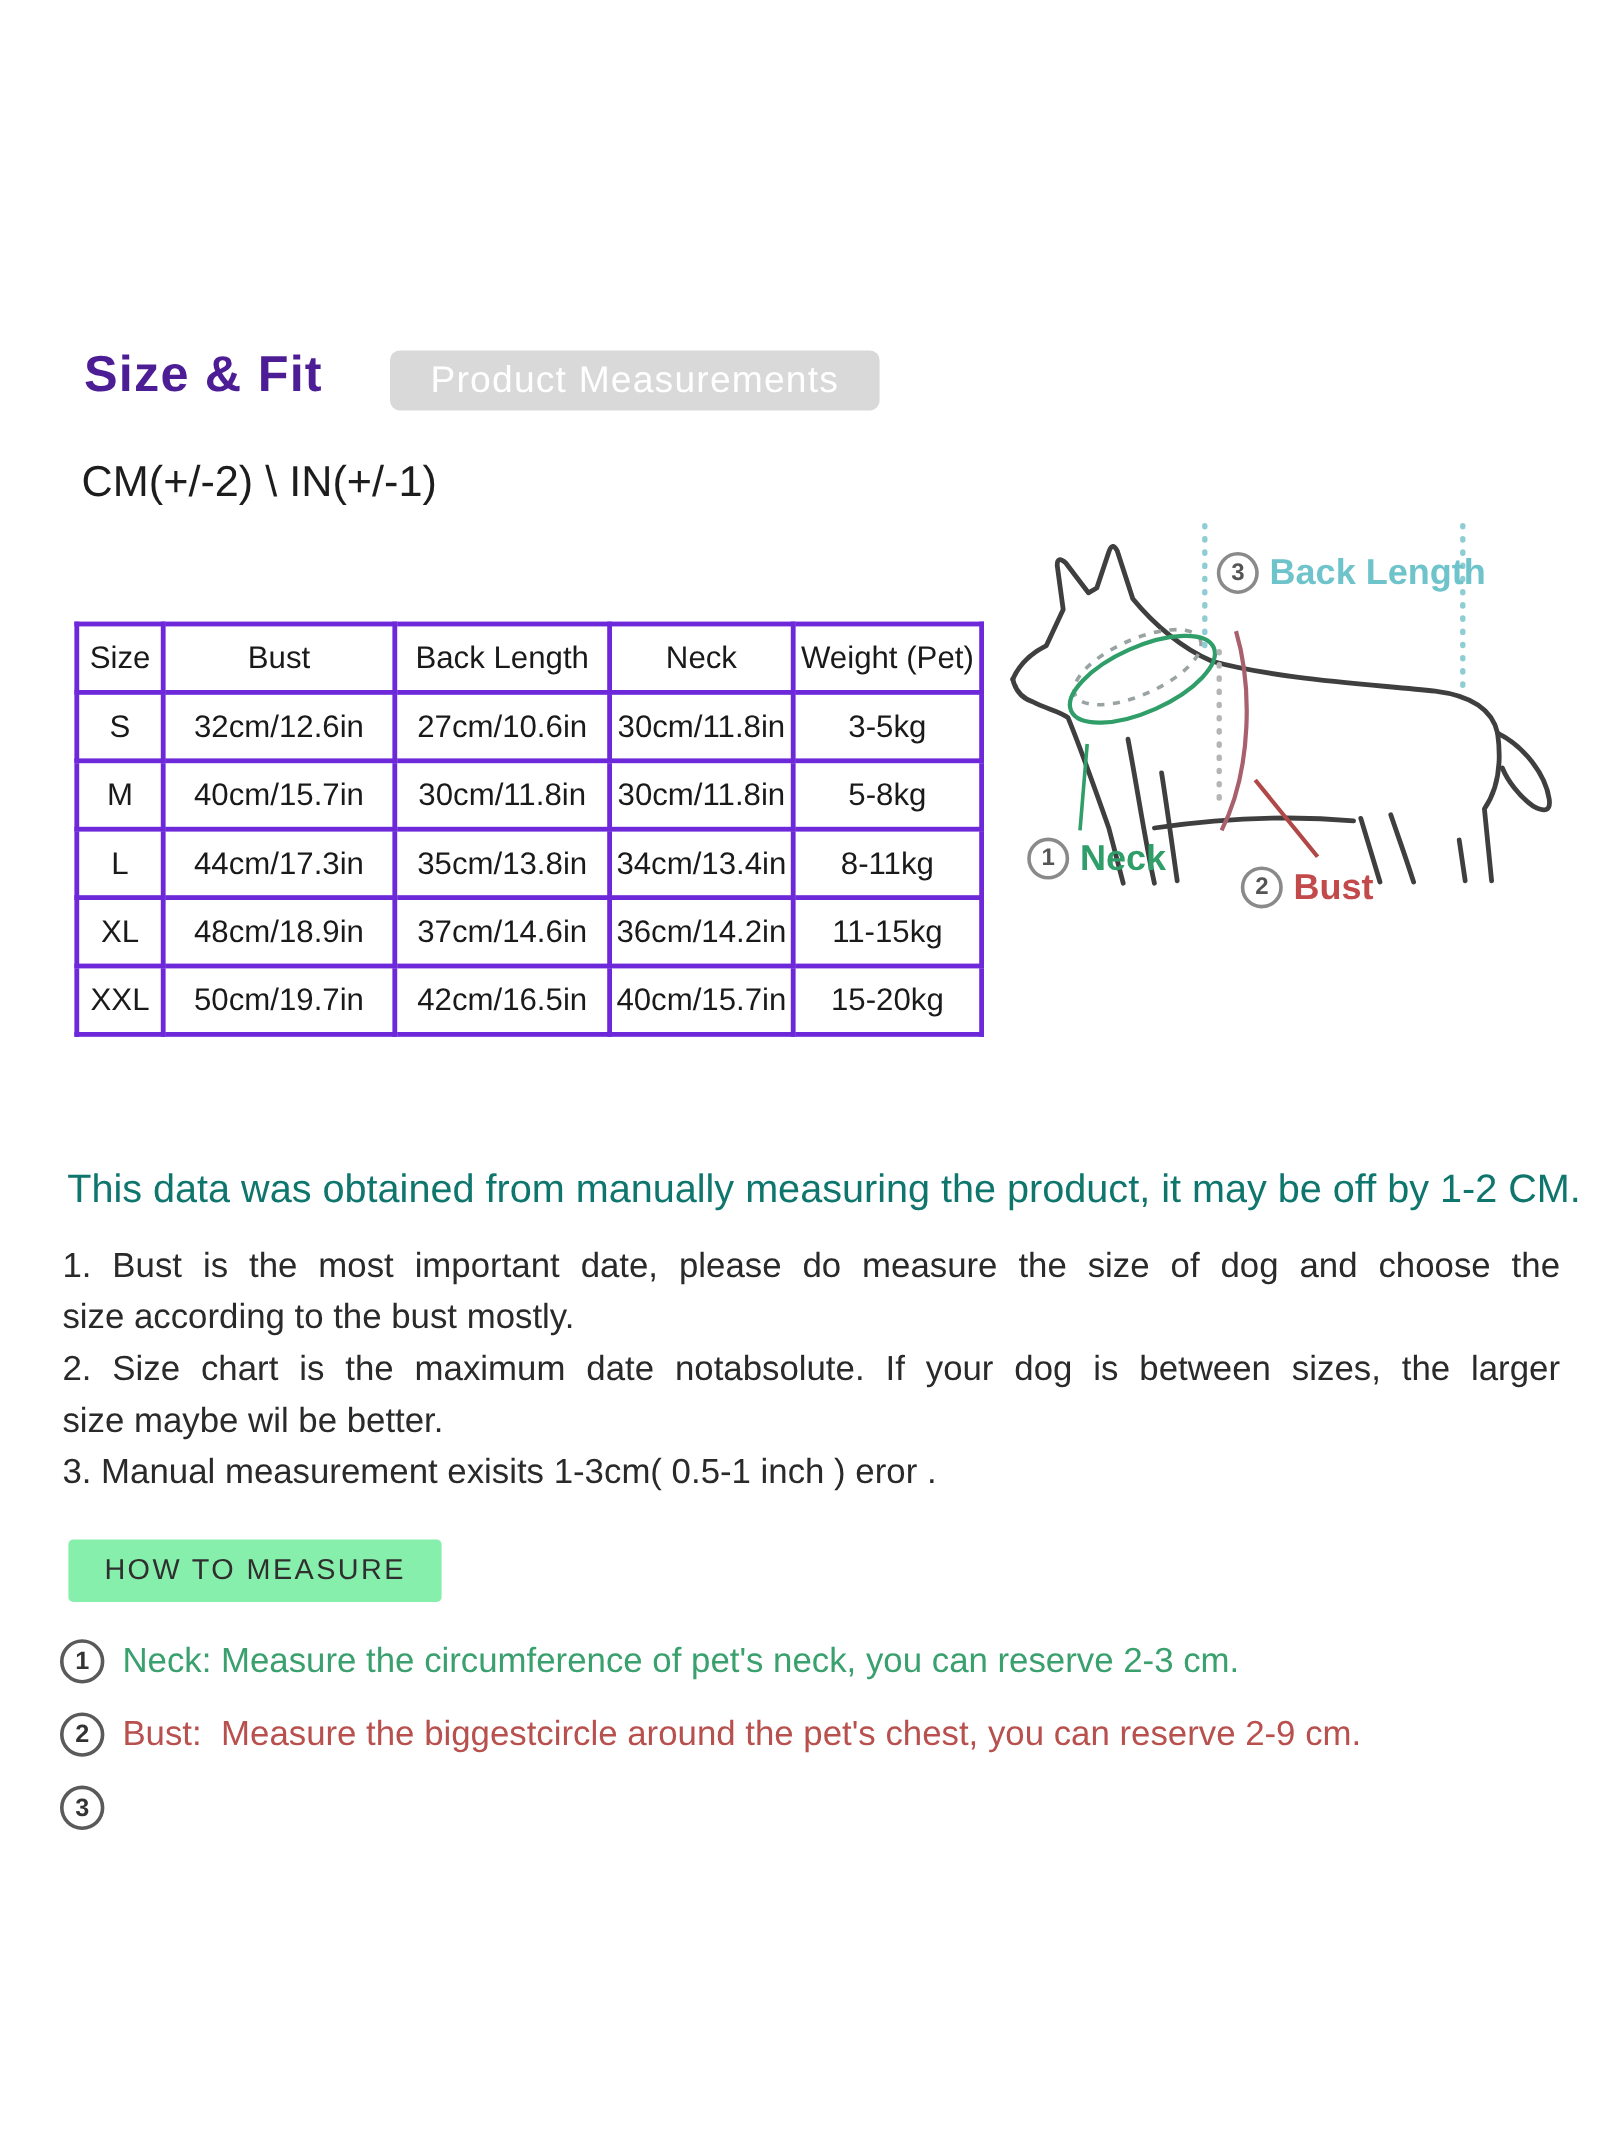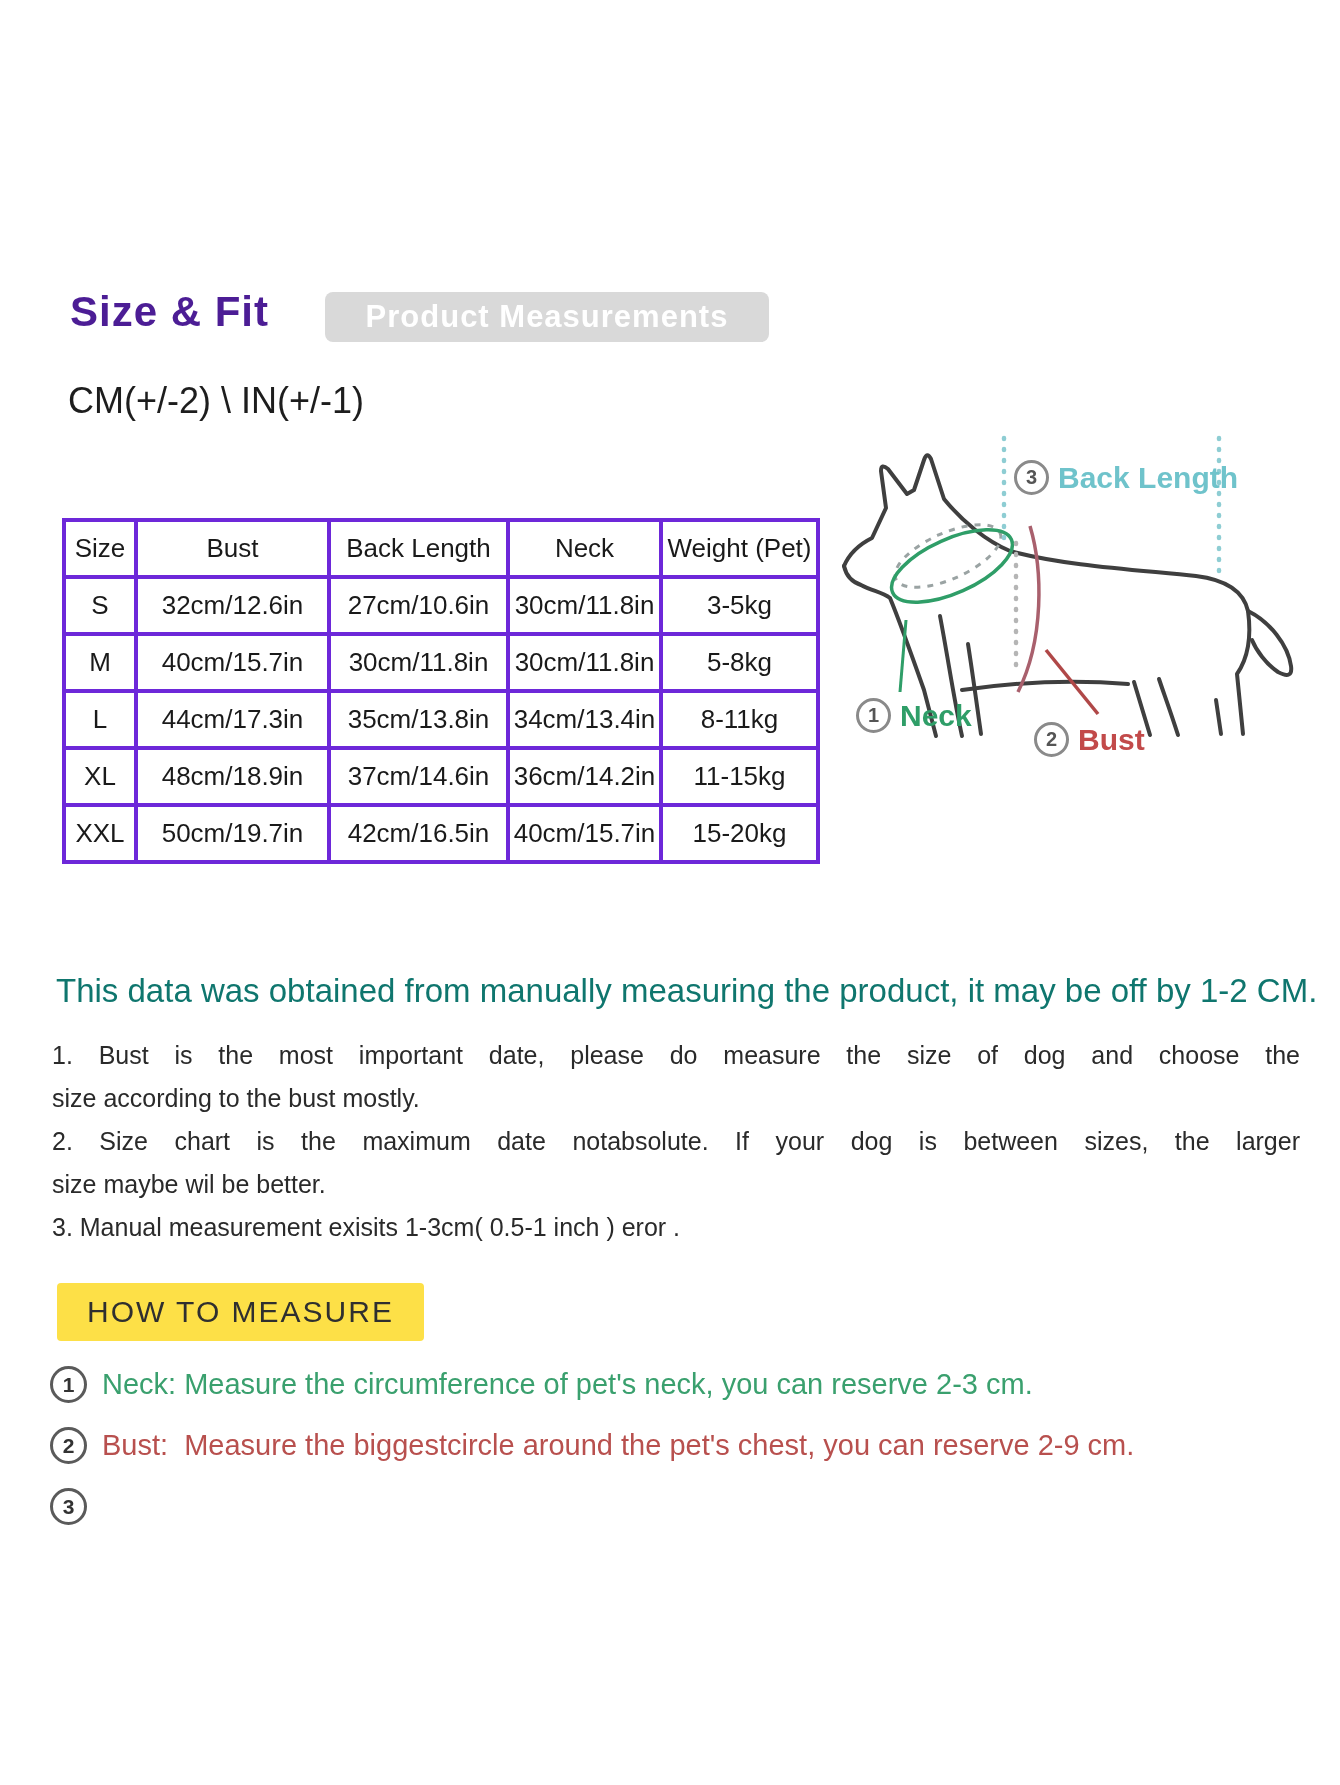--- a/index.html
+++ b/index.html
@@ -2,48 +2,48 @@
 <html><head>
 <meta charset="utf-8">
 <style>
   html,body{margin:0;padding:0;background:#fff;}
   .page{position:relative;width:1340px;height:1785px;background:#fff;overflow:hidden;
         font-family:"Liberation Sans",sans-serif;color:#1d1d1d;}
   .abs{position:absolute;}
 
   
   .title{left:70px;top:288px;font-size:42px;font-weight:800;letter-spacing:1px;color:#4c1d95;}
-  .badge{left:325px;top:292px;width:444px;height:50px;background:#d9d9d9;border-radius:8px;
-         display:flex;align-items:center;justify-content:center;color:#fff;font-size:31px;letter-spacing:1px;font-weight:bold;}
+  .badge{left:325px;top:292px;width:408px;height:50px;background:#d9d9d9;border-radius:8px;
+         display:flex;align-items:center;justify-content:center;color:#fff;font-size:31px;letter-spacing:1px;}
   .tolerance{left:68px;top:380px;font-size:36px;color:#1d1d1d;}
 
   
   .size-table{left:62px;top:518px;border-collapse:collapse;table-layout:fixed;}
   .size-table td,.size-table th{border:4px solid #6d28d9;height:53px;text-align:center;vertical-align:middle;
          font-size:26px;font-weight:400;color:#1a1a1a;padding:0;}
   .c0{width:72px;} .c1{width:193px;} .c2{width:179px;} .c3{width:153px;} .c4{width:157px;}
 
   
   .dog-svg{left:720px;top:380px;}
   .diag-label{display:flex;align-items:center;gap:9px;font-weight:700;font-size:30px;white-space:nowrap;}
   .num-circle{display:inline-flex;width:29px;height:29px;border:3px solid #8a8a8a;border-radius:50%;
         align-items:center;justify-content:center;font-size:20px;font-weight:700;color:#555;background:#fff;flex:0 0 auto;}
   .lbl-backlength{left:1014px;top:460px;color:#6fc3cb;}
   .lbl-neck{left:856px;top:698px;color:#2f9e68;}
   .lbl-bust{left:1034px;top:722px;color:#c24a4a;}
 
   
   .disclaimer{left:56px;top:972px;font-size:33px;color:#0f766e;text-align:center;}
-  .notes{left:52px;top:1034px;width:1248px;font-size:25px;line-height:43px;color:#2a2a2a;}
+  .notes{left:52px;top:1034px;width:1248px;font-size:29px;line-height:43px;color:#2a2a2a;}
   .note-line{white-space:pre-wrap;}
   .note-line.j{text-align:justify;text-align-last:justify;white-space:normal;}
 
   
-  .htm-heading{left:57px;top:1283px;background:#fde047;border-radius:4px;padding:12px 30px;
-        font-size:30px;letter-spacing:2px;color:#2f2f2f;font-weight:400;}
+  .htm-heading{left:57px;top:1283px;background:#86efac;border-radius:4px;padding:12px 30px;
+        font-size:24px;letter-spacing:2px;color:#2f2f2f;font-weight:400;}
   .steps{left:50px;top:1366px;display:flex;flex-direction:column;gap:24px;}
   .step{display:flex;align-items:center;gap:15px;font-size:29px;white-space:pre-wrap;}
   .step .num-circle{width:31px;height:31px;border-color:#5a5a5a;color:#333;font-size:21px;}
   .step-neck{color:#3aa06e;}
   .step-bust{color:#b8504e;}
   .step-length{color:#9ad0d6;}
 </style>
 </head>
 <body>
 

